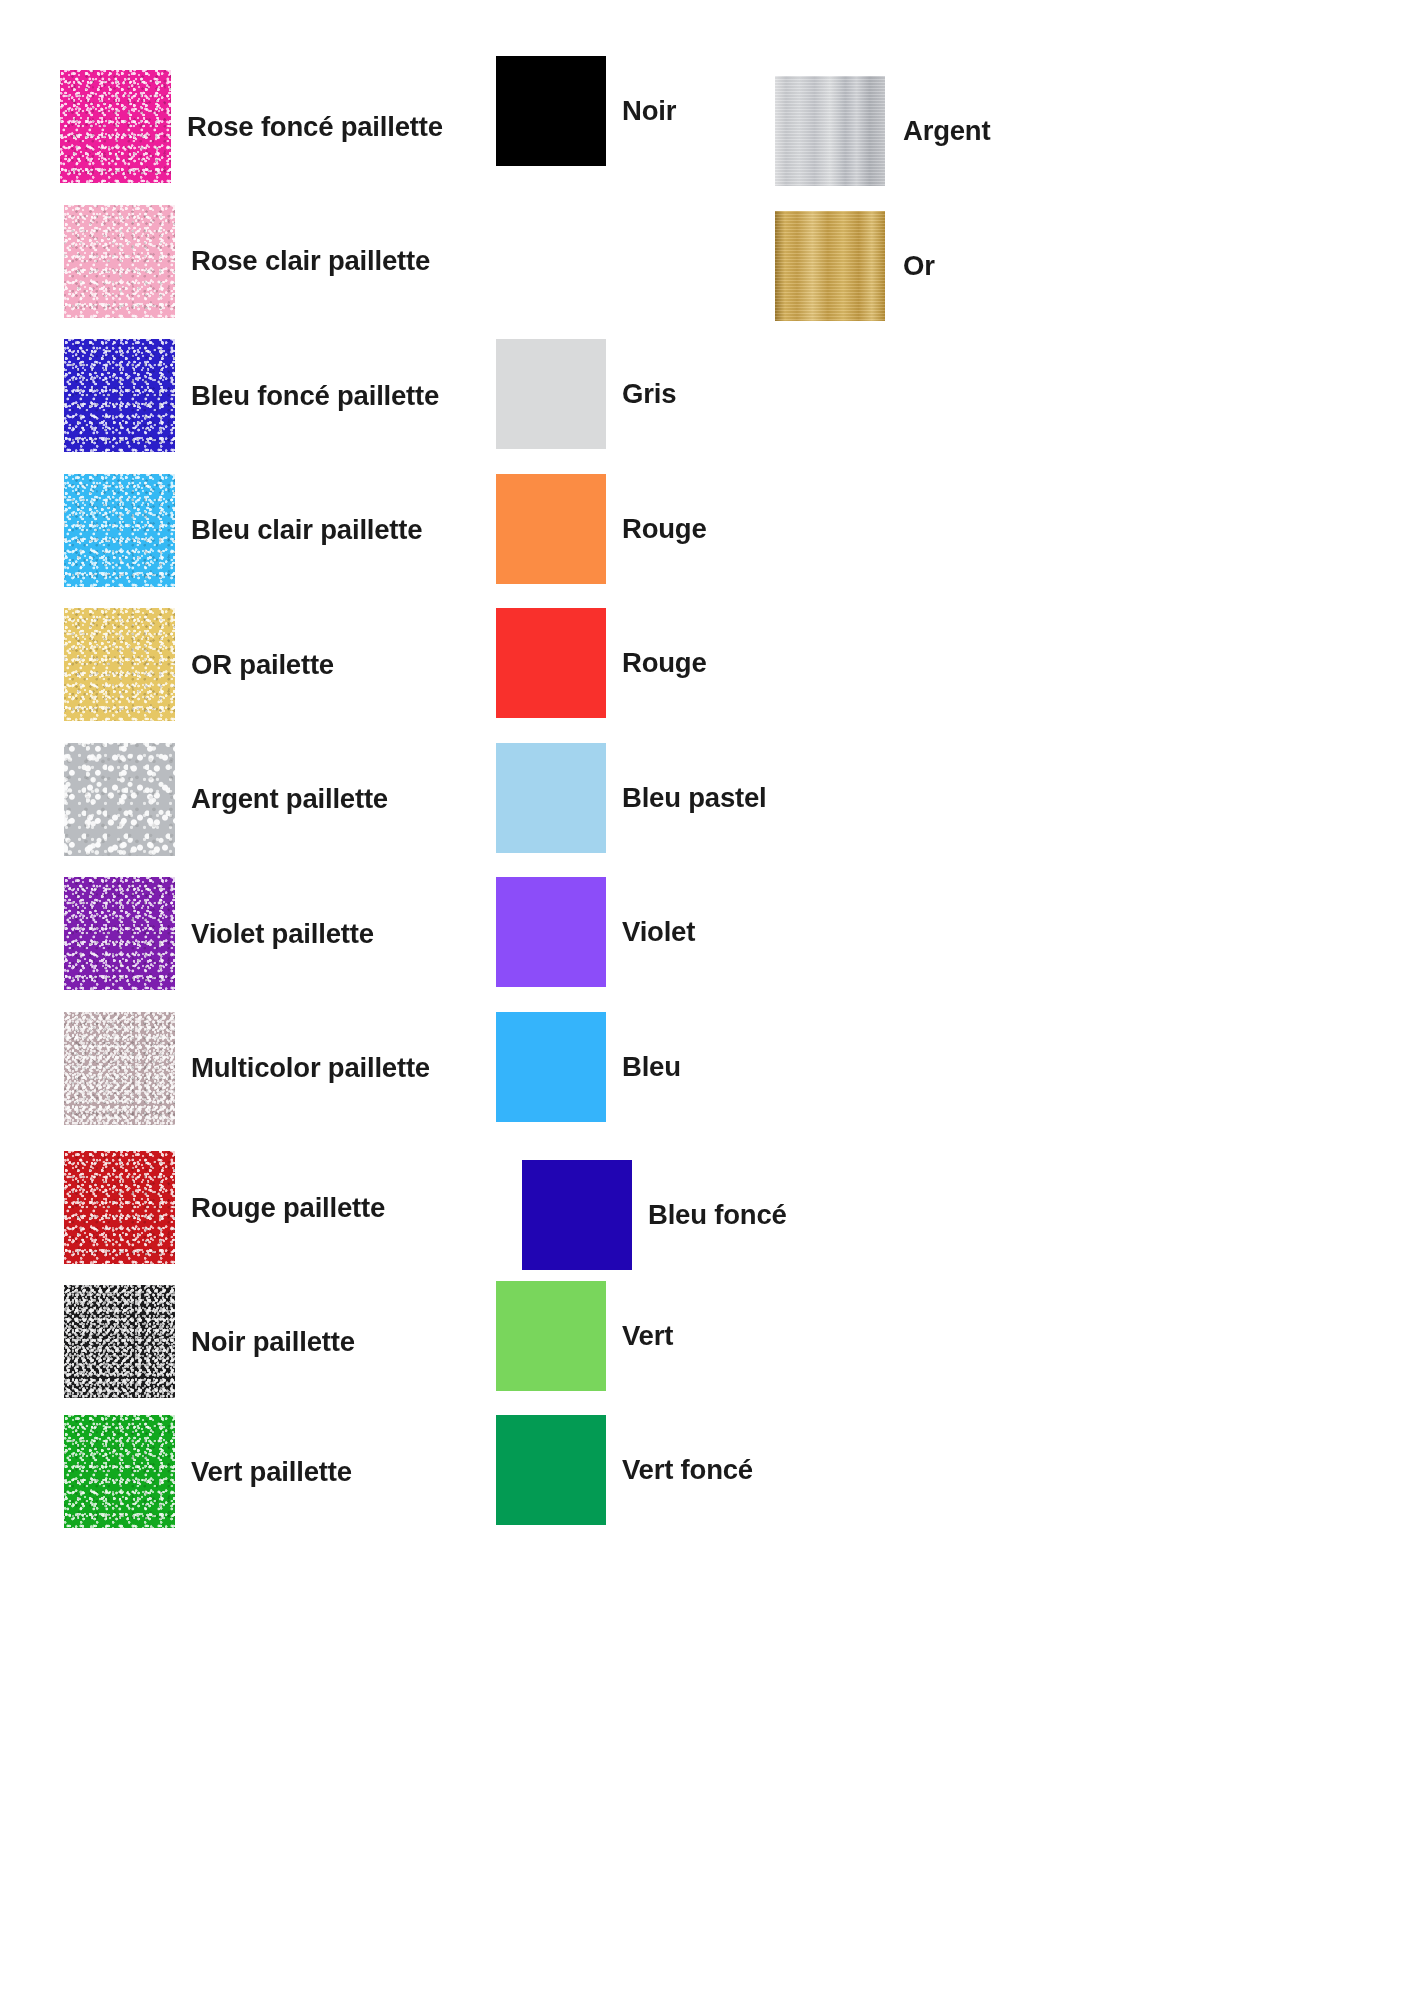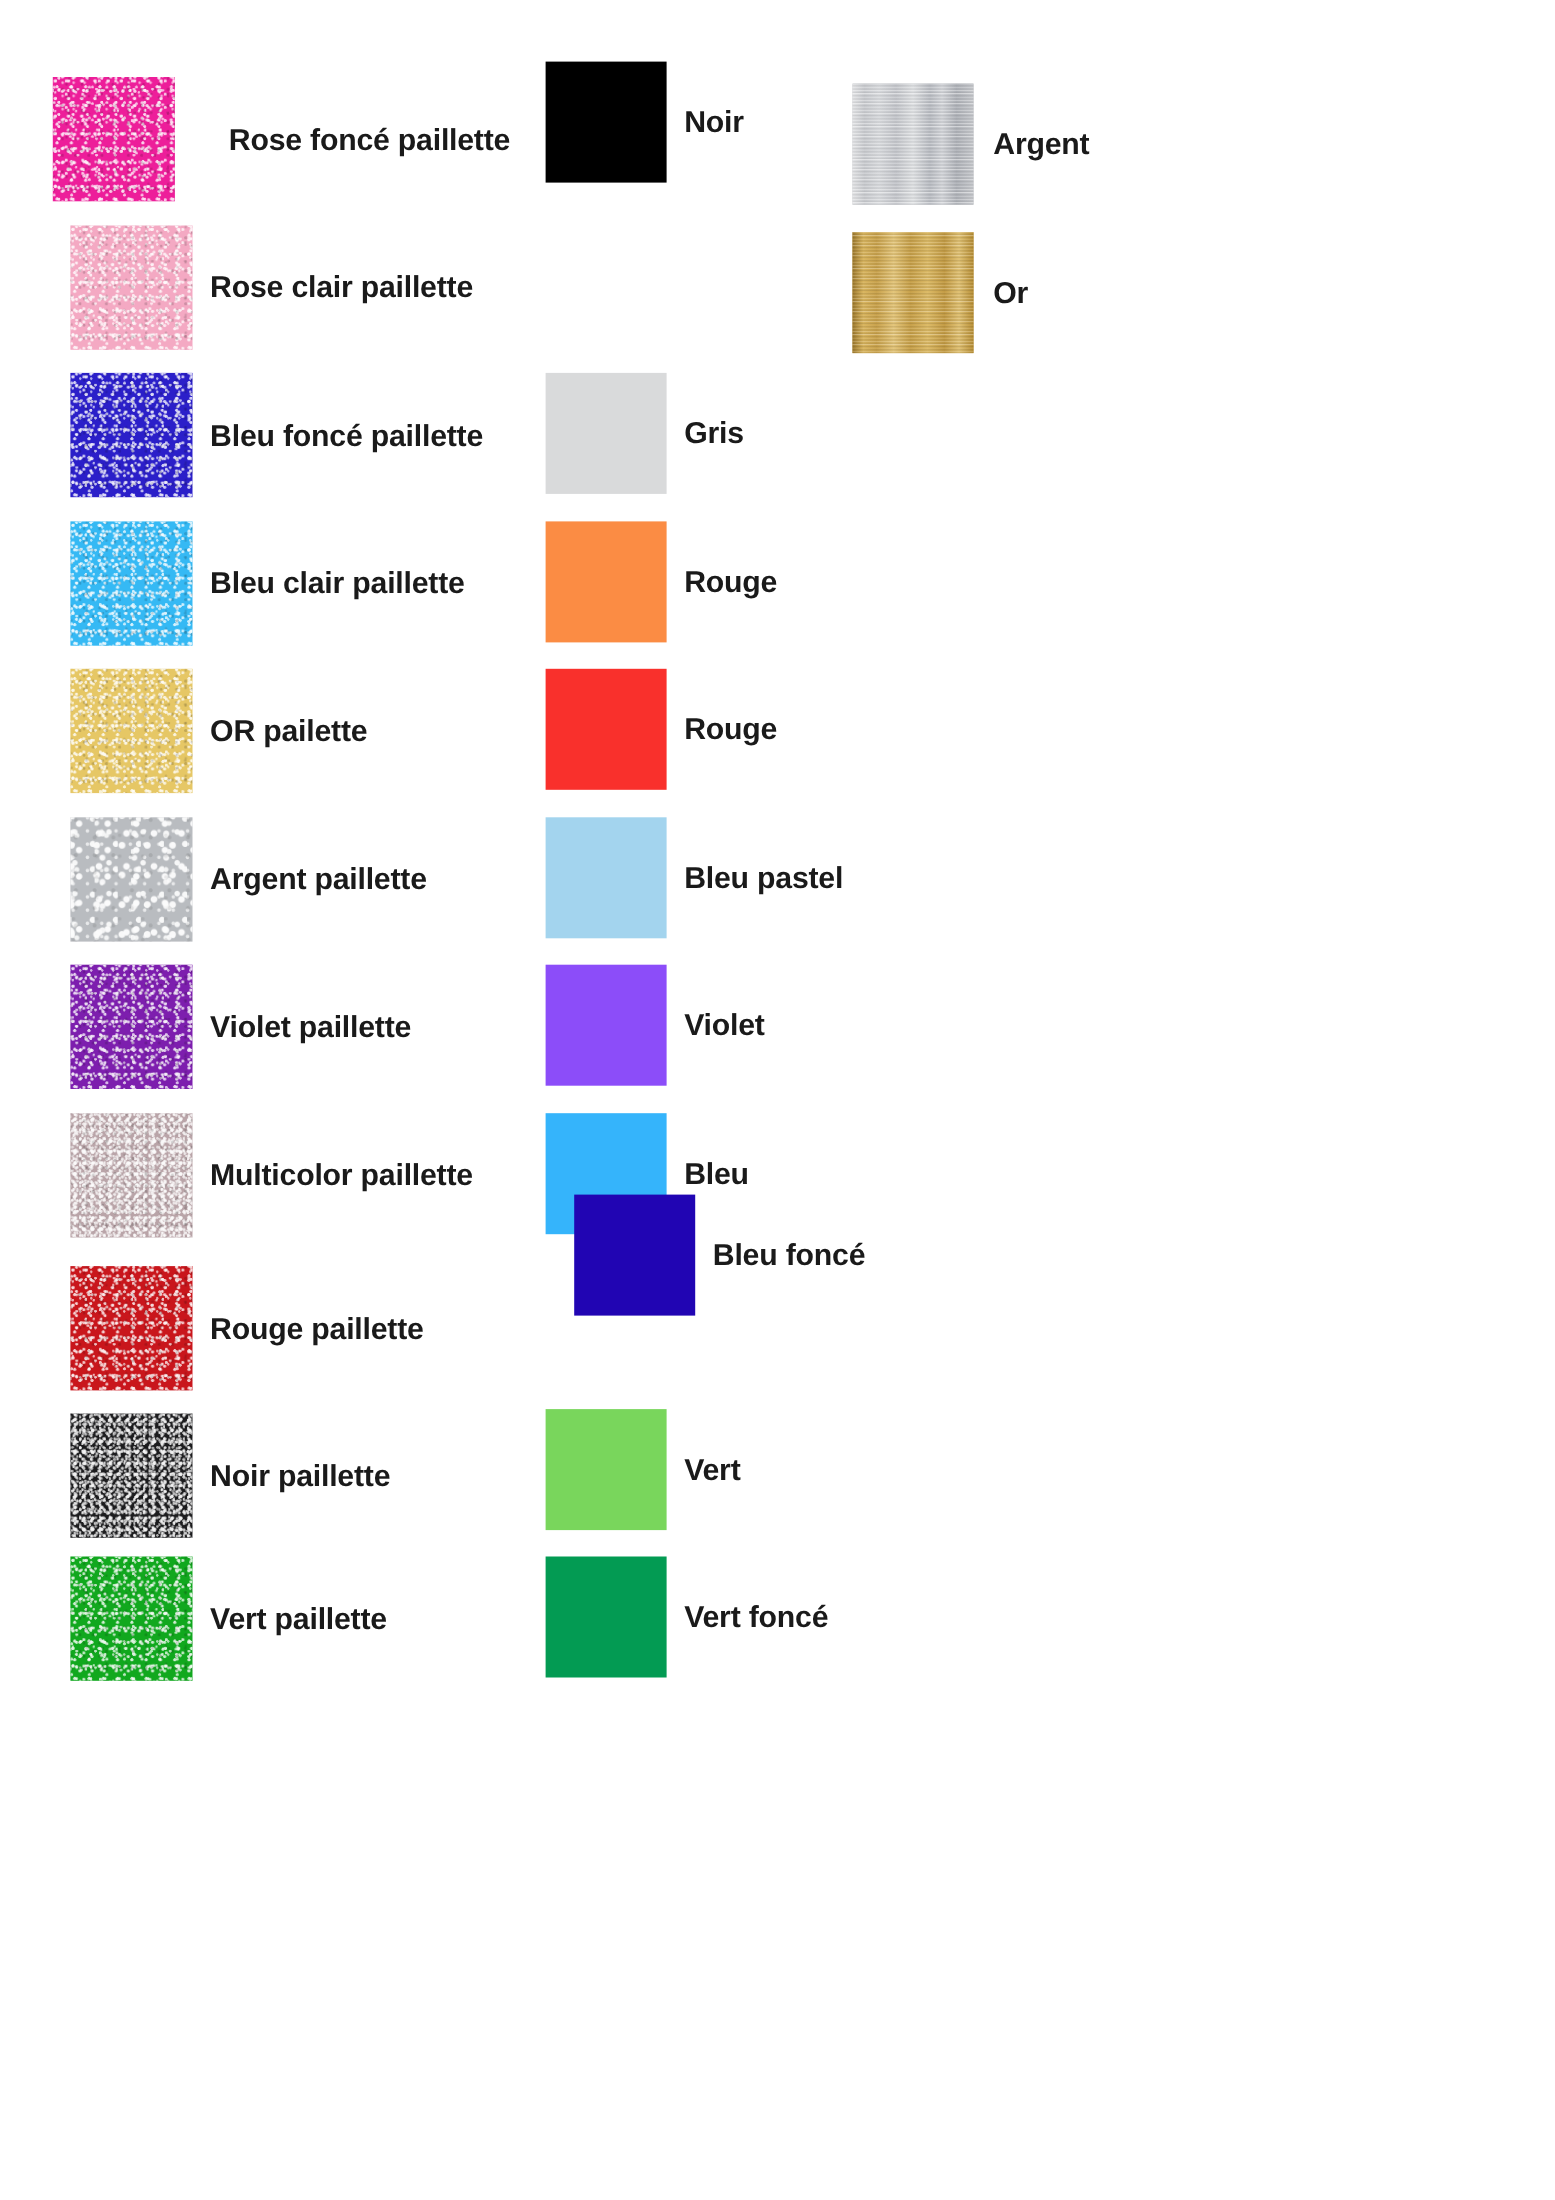--- a/index.html
+++ b/index.html
@@ -122,21 +122,21 @@
       8px 7px, 10px 9px, 7px 8px, 11px 10px,
       9px 7px, 8px 10px, 11px 8px, 9px 11px,
       10px 9px, 8px 10px, 12px 9px, 7px 8px;
   }
 </style>
 </head>
 <body style="background: rgb(255, 255, 255);">
 
 <div class="board">
 
-<div class="row col1" style="left: 48px; top: 70px; gap: 33px;">
+<div class="row col1" style="left: 60px; top: 70px;">
       <div class="swatch glitter" style="background: rgb(237, 30, 154);"></div>
       <span class="label">Rose foncé paillette</span>
     </div>
     <div class="row col1" style="left: 64px; top: 204.5px;">
       <div class="swatch glitter" style="background: rgb(244, 169, 195);"></div>
       <span class="label">Rose clair paillette</span>
     </div>
     <div class="row col1" style="left: 64px; top: 339px;">
       <div class="swatch glitter" style="background: rgb(43, 31, 201);"></div>
       <span class="label">Bleu foncé paillette</span>
@@ -194,21 +194,21 @@
       <span class="label">Bleu pastel</span>
     </div>
     <div class="row col2" style="left: 496px; top: 877px;">
       <div class="swatch solid" style="background: rgb(140, 77, 249);"></div>
       <span class="label">Violet</span>
     </div>
     <div class="row col2" style="left: 496px; top: 1011.5px;">
       <div class="swatch solid" style="background: rgb(53, 180, 251);"></div>
       <span class="label">Bleu</span>
     </div>
-    <div class="row col2" style="left: 496px; top: 1086px; padding-left: 26px;">
+    <div class="row col2" style="left: 496px; top: 1160px; padding-left: 26px;">
       <div class="swatch solid" style="background: rgb(33, 5, 179);"></div>
       <span class="label">Bleu foncé</span>
     </div>
     <div class="row col2" style="left: 496px; top: 1280.5px;">
       <div class="swatch solid" style="background: rgb(121, 214, 92);"></div>
       <span class="label">Vert</span>
     </div>
     <div class="row col2" style="left: 496px; top: 1415px;">
       <div class="swatch solid" style="background: rgb(3, 155, 83);"></div>
       <span class="label">Vert foncé</span>

